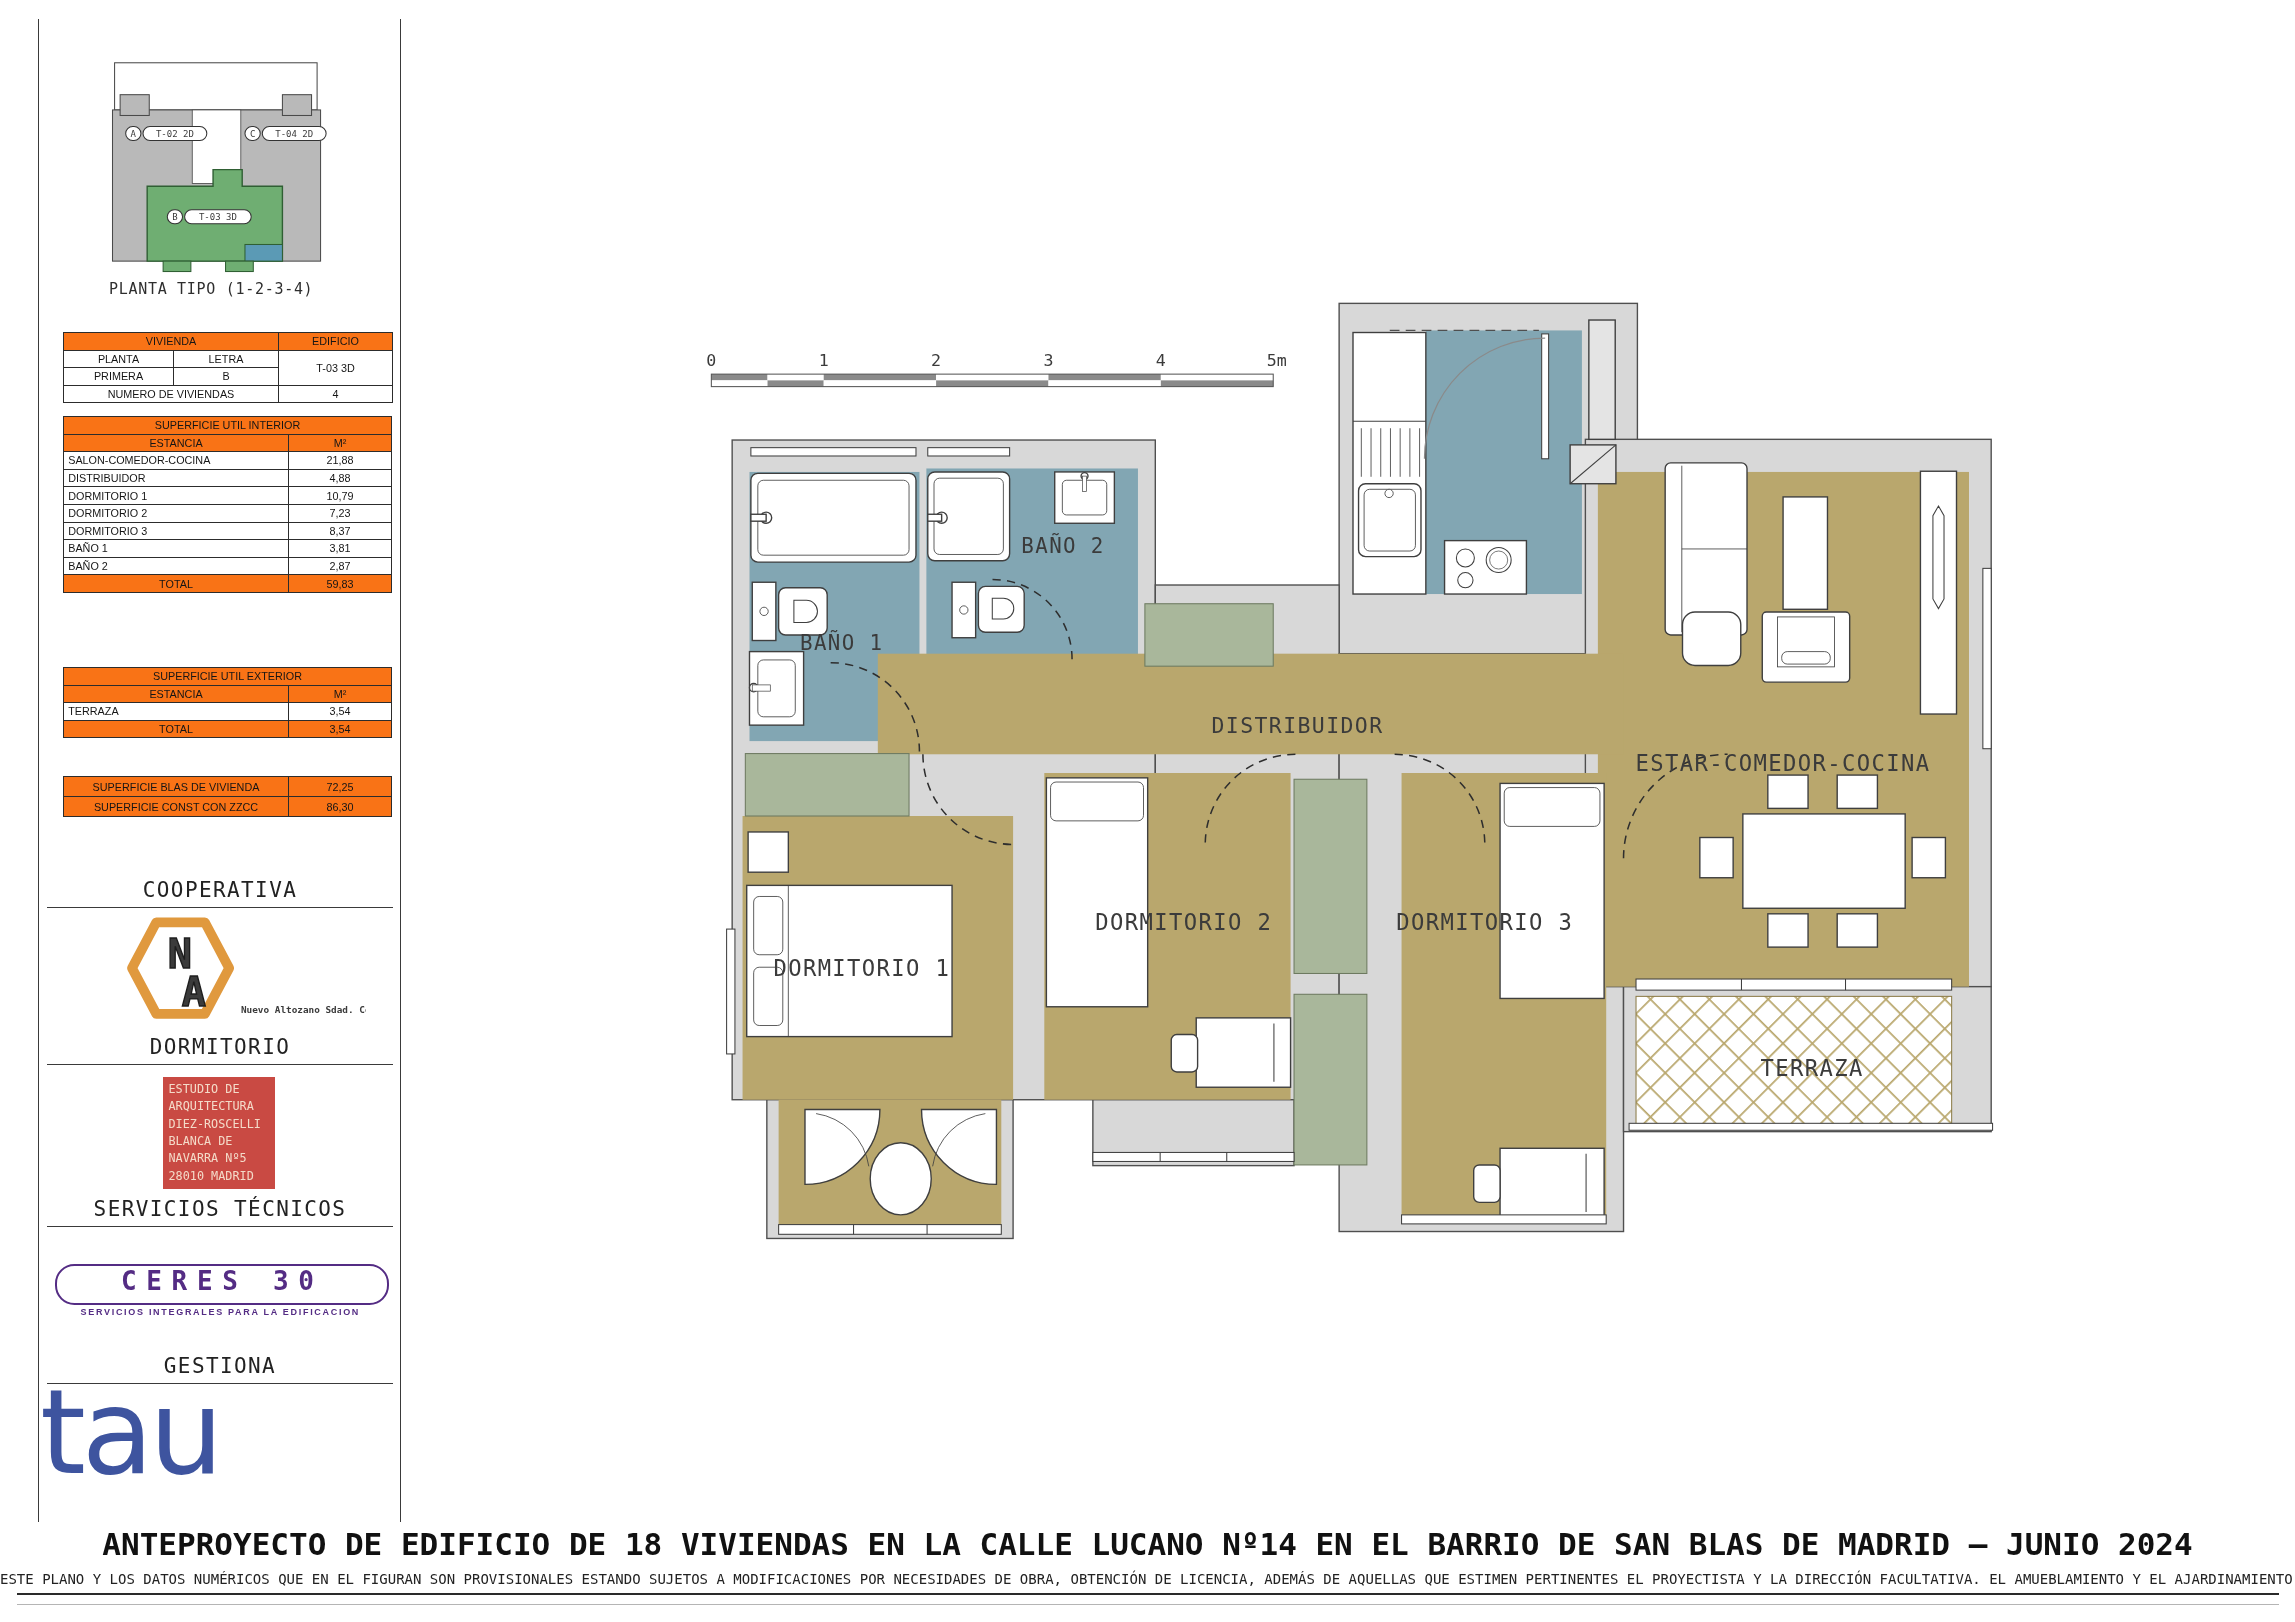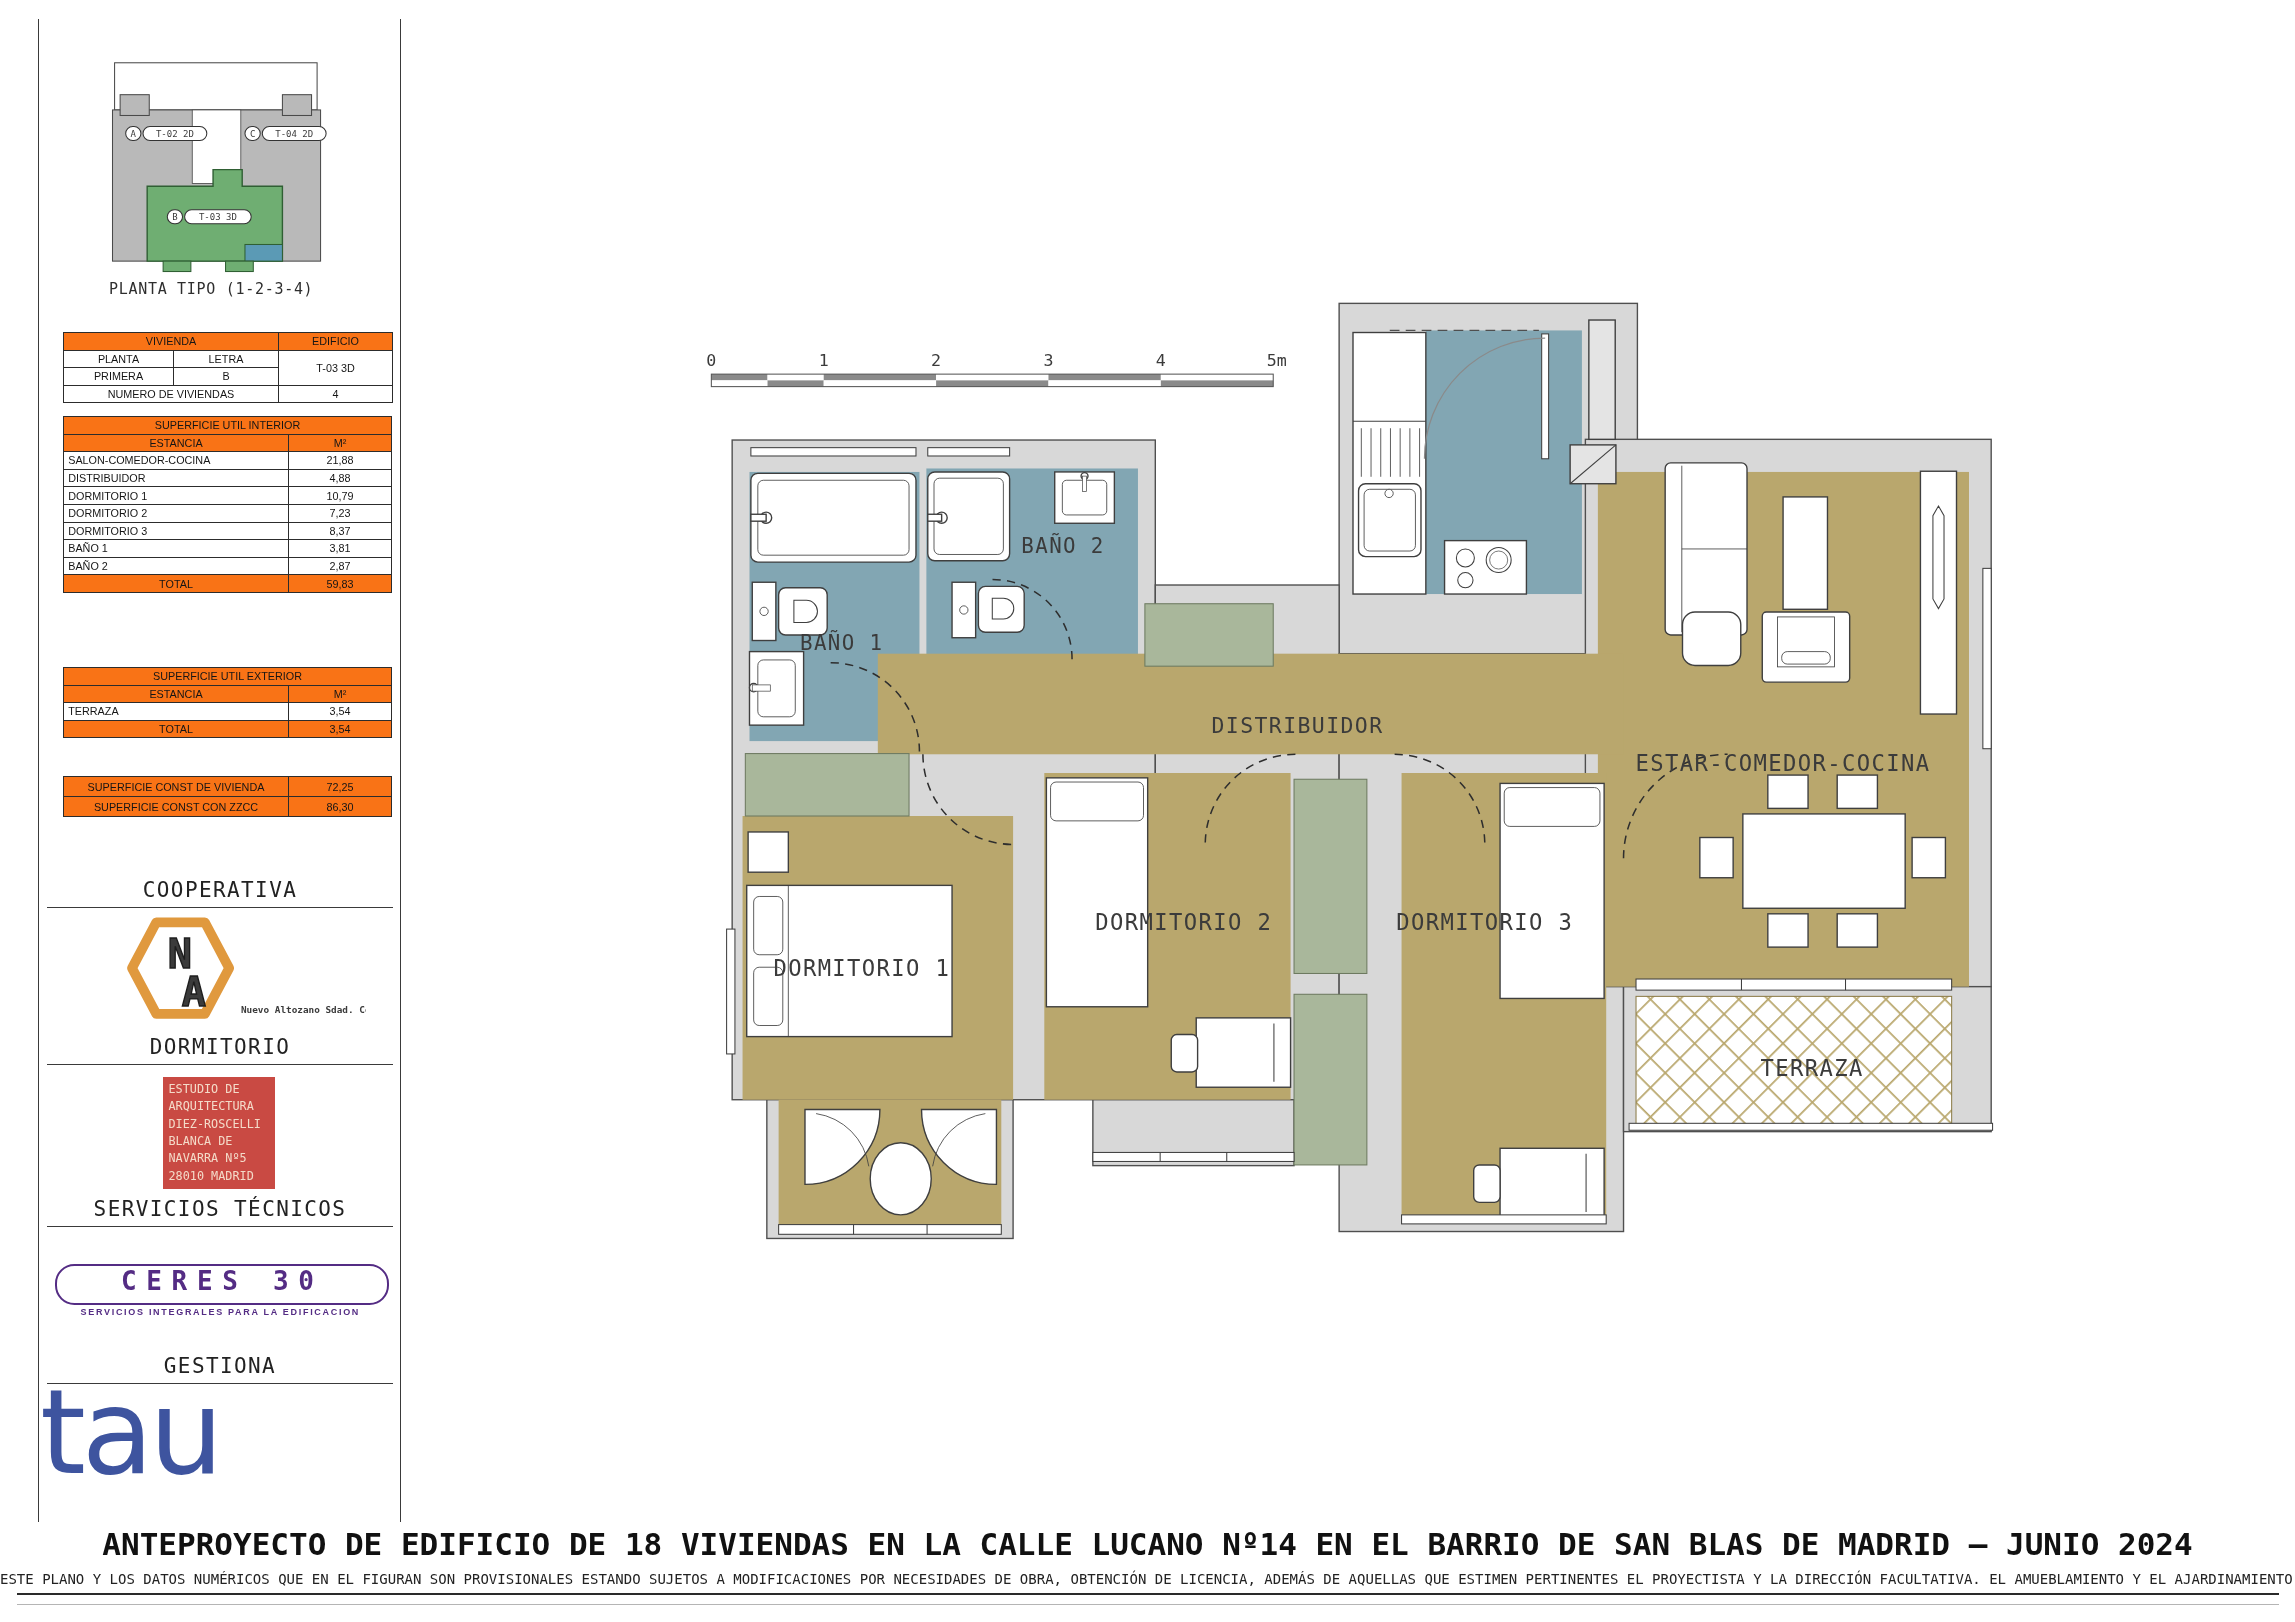--- a/index.html
+++ b/index.html
@@ -197,21 +197,21 @@
     </tbody>
       </table>
 
     <table class="stable t4">
       <colgroup>
           <col style="width:225px">
           <col style="width:103px">
         </colgroup>
       <tbody>
           <tr>
-            <td class="g">SUPERFICIE CONST DE VIVIENDA</td>
+            <td class="g">SUPERFICIE BLAS DE VIVIENDA</td>
             <td class="g">72,25</td>
           </tr>
       <tr>
             <td class="g">SUPERFICIE CONST CON ZZCC</td>
             <td class="g">86,30</td>
           </tr>
     </tbody>
       </table>
 
     <div class="heading" style="top:878px">COOPERATIVA</div>

